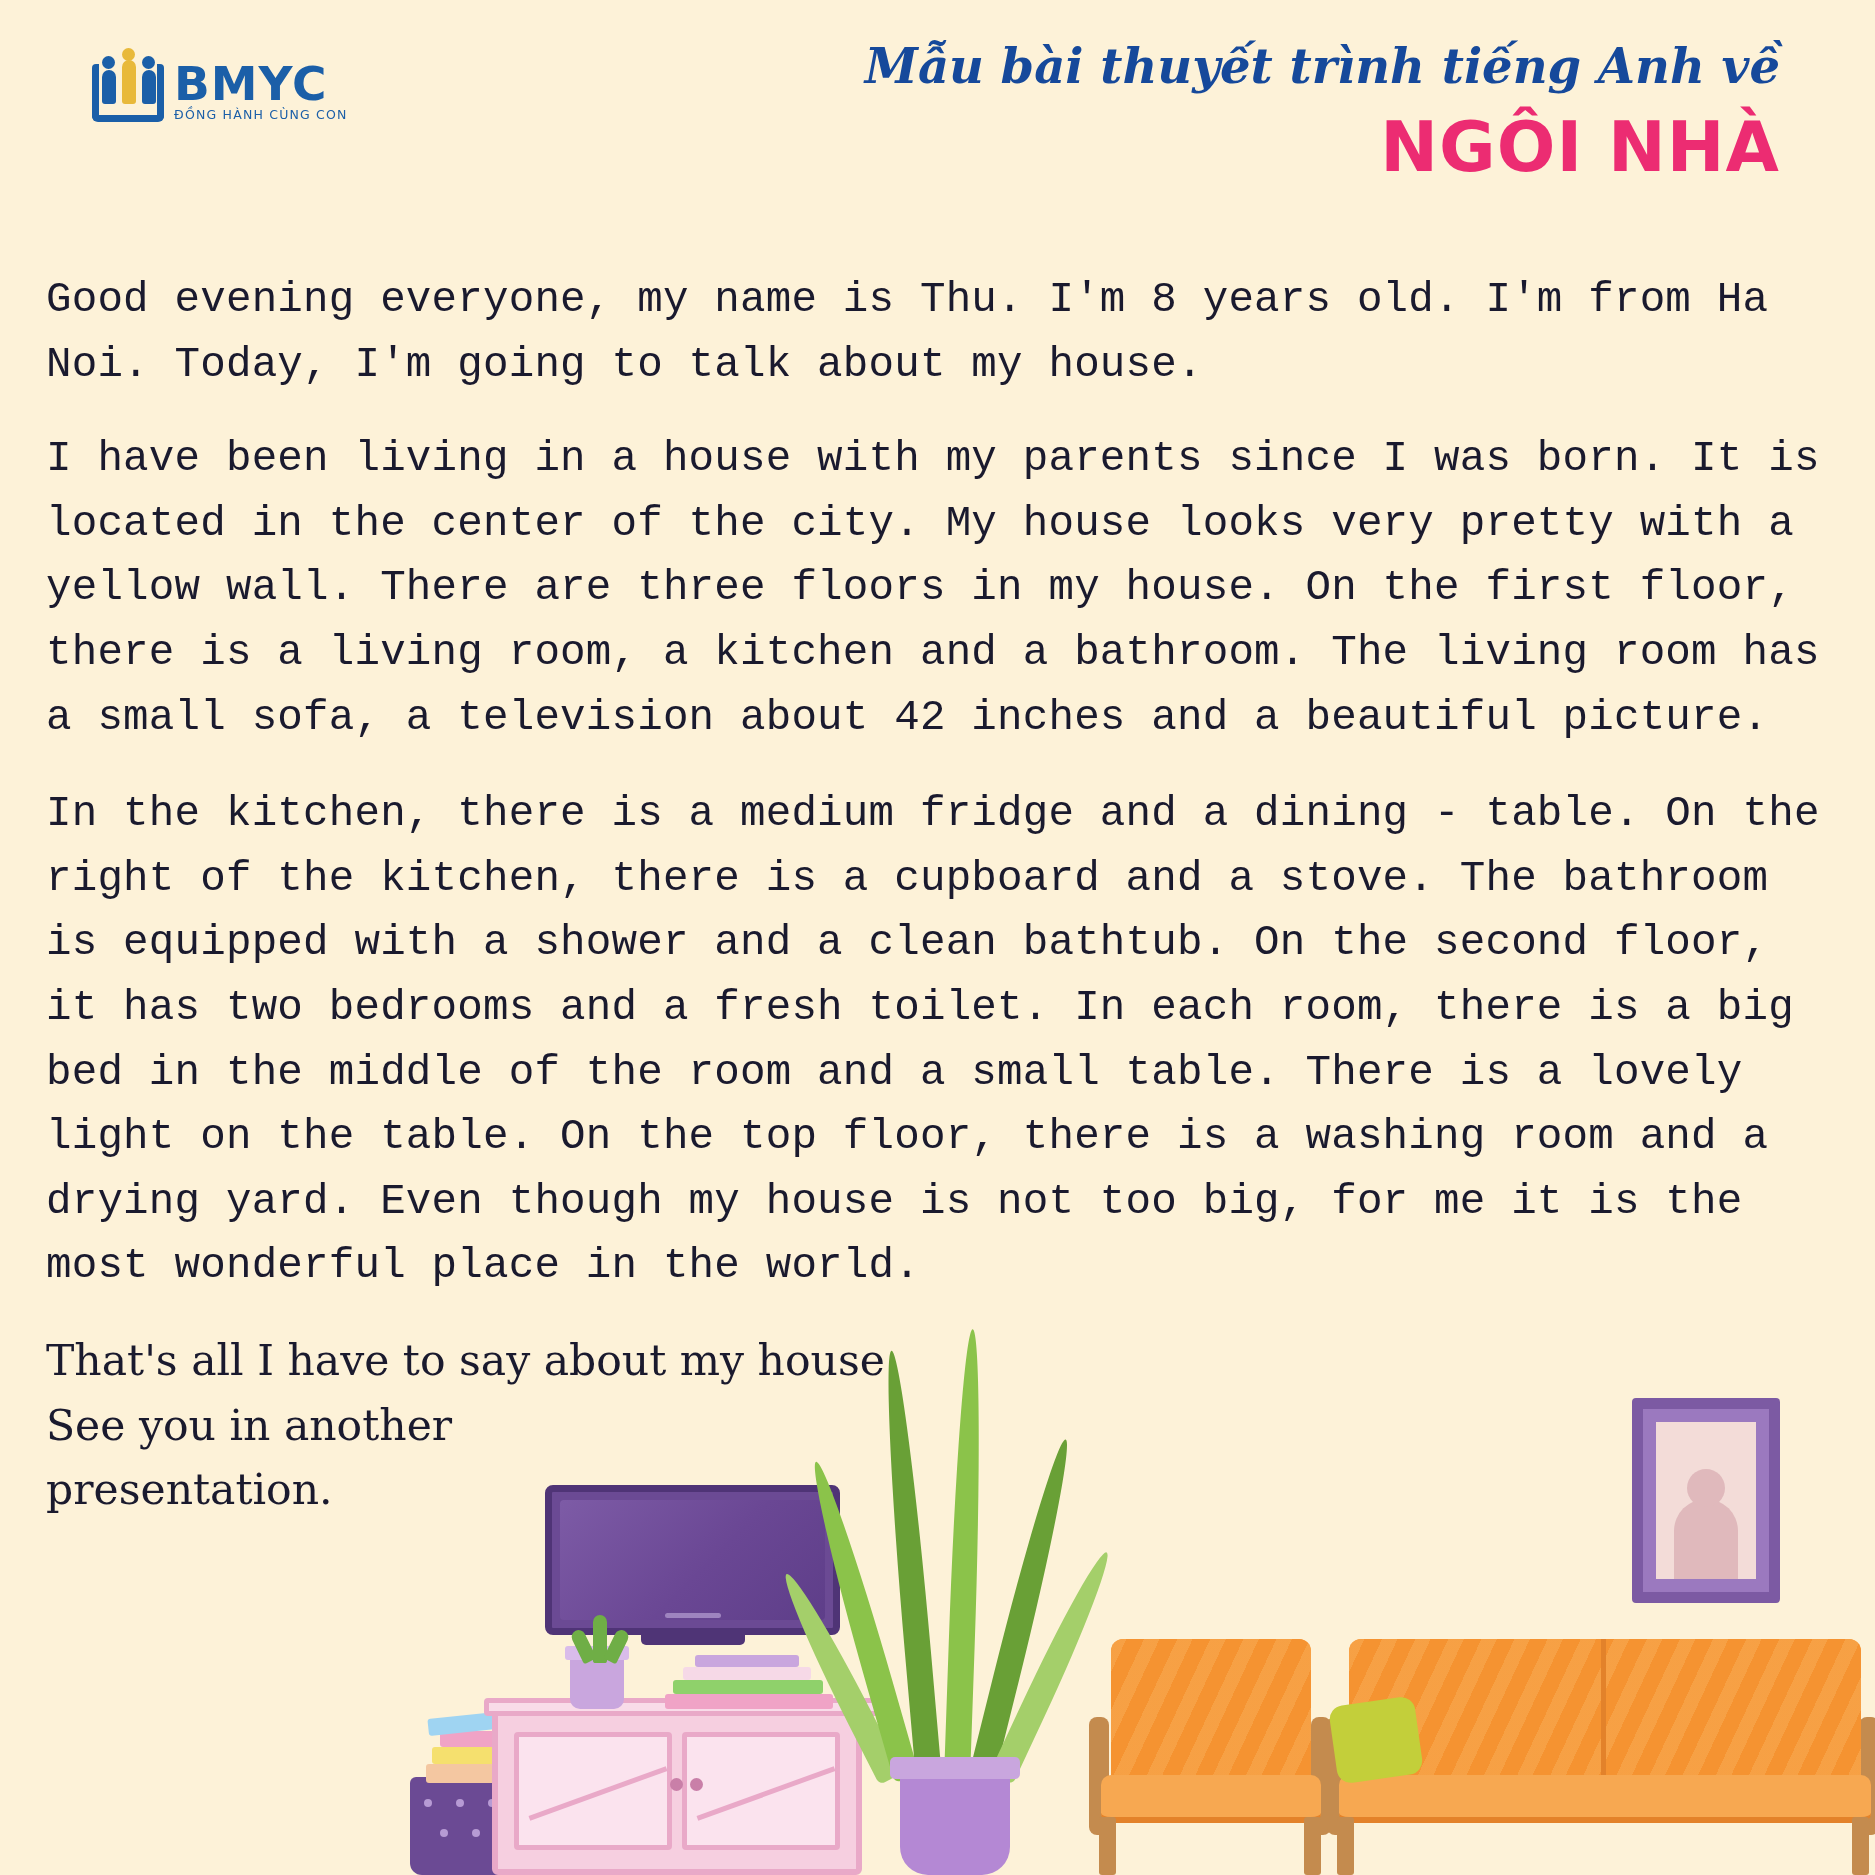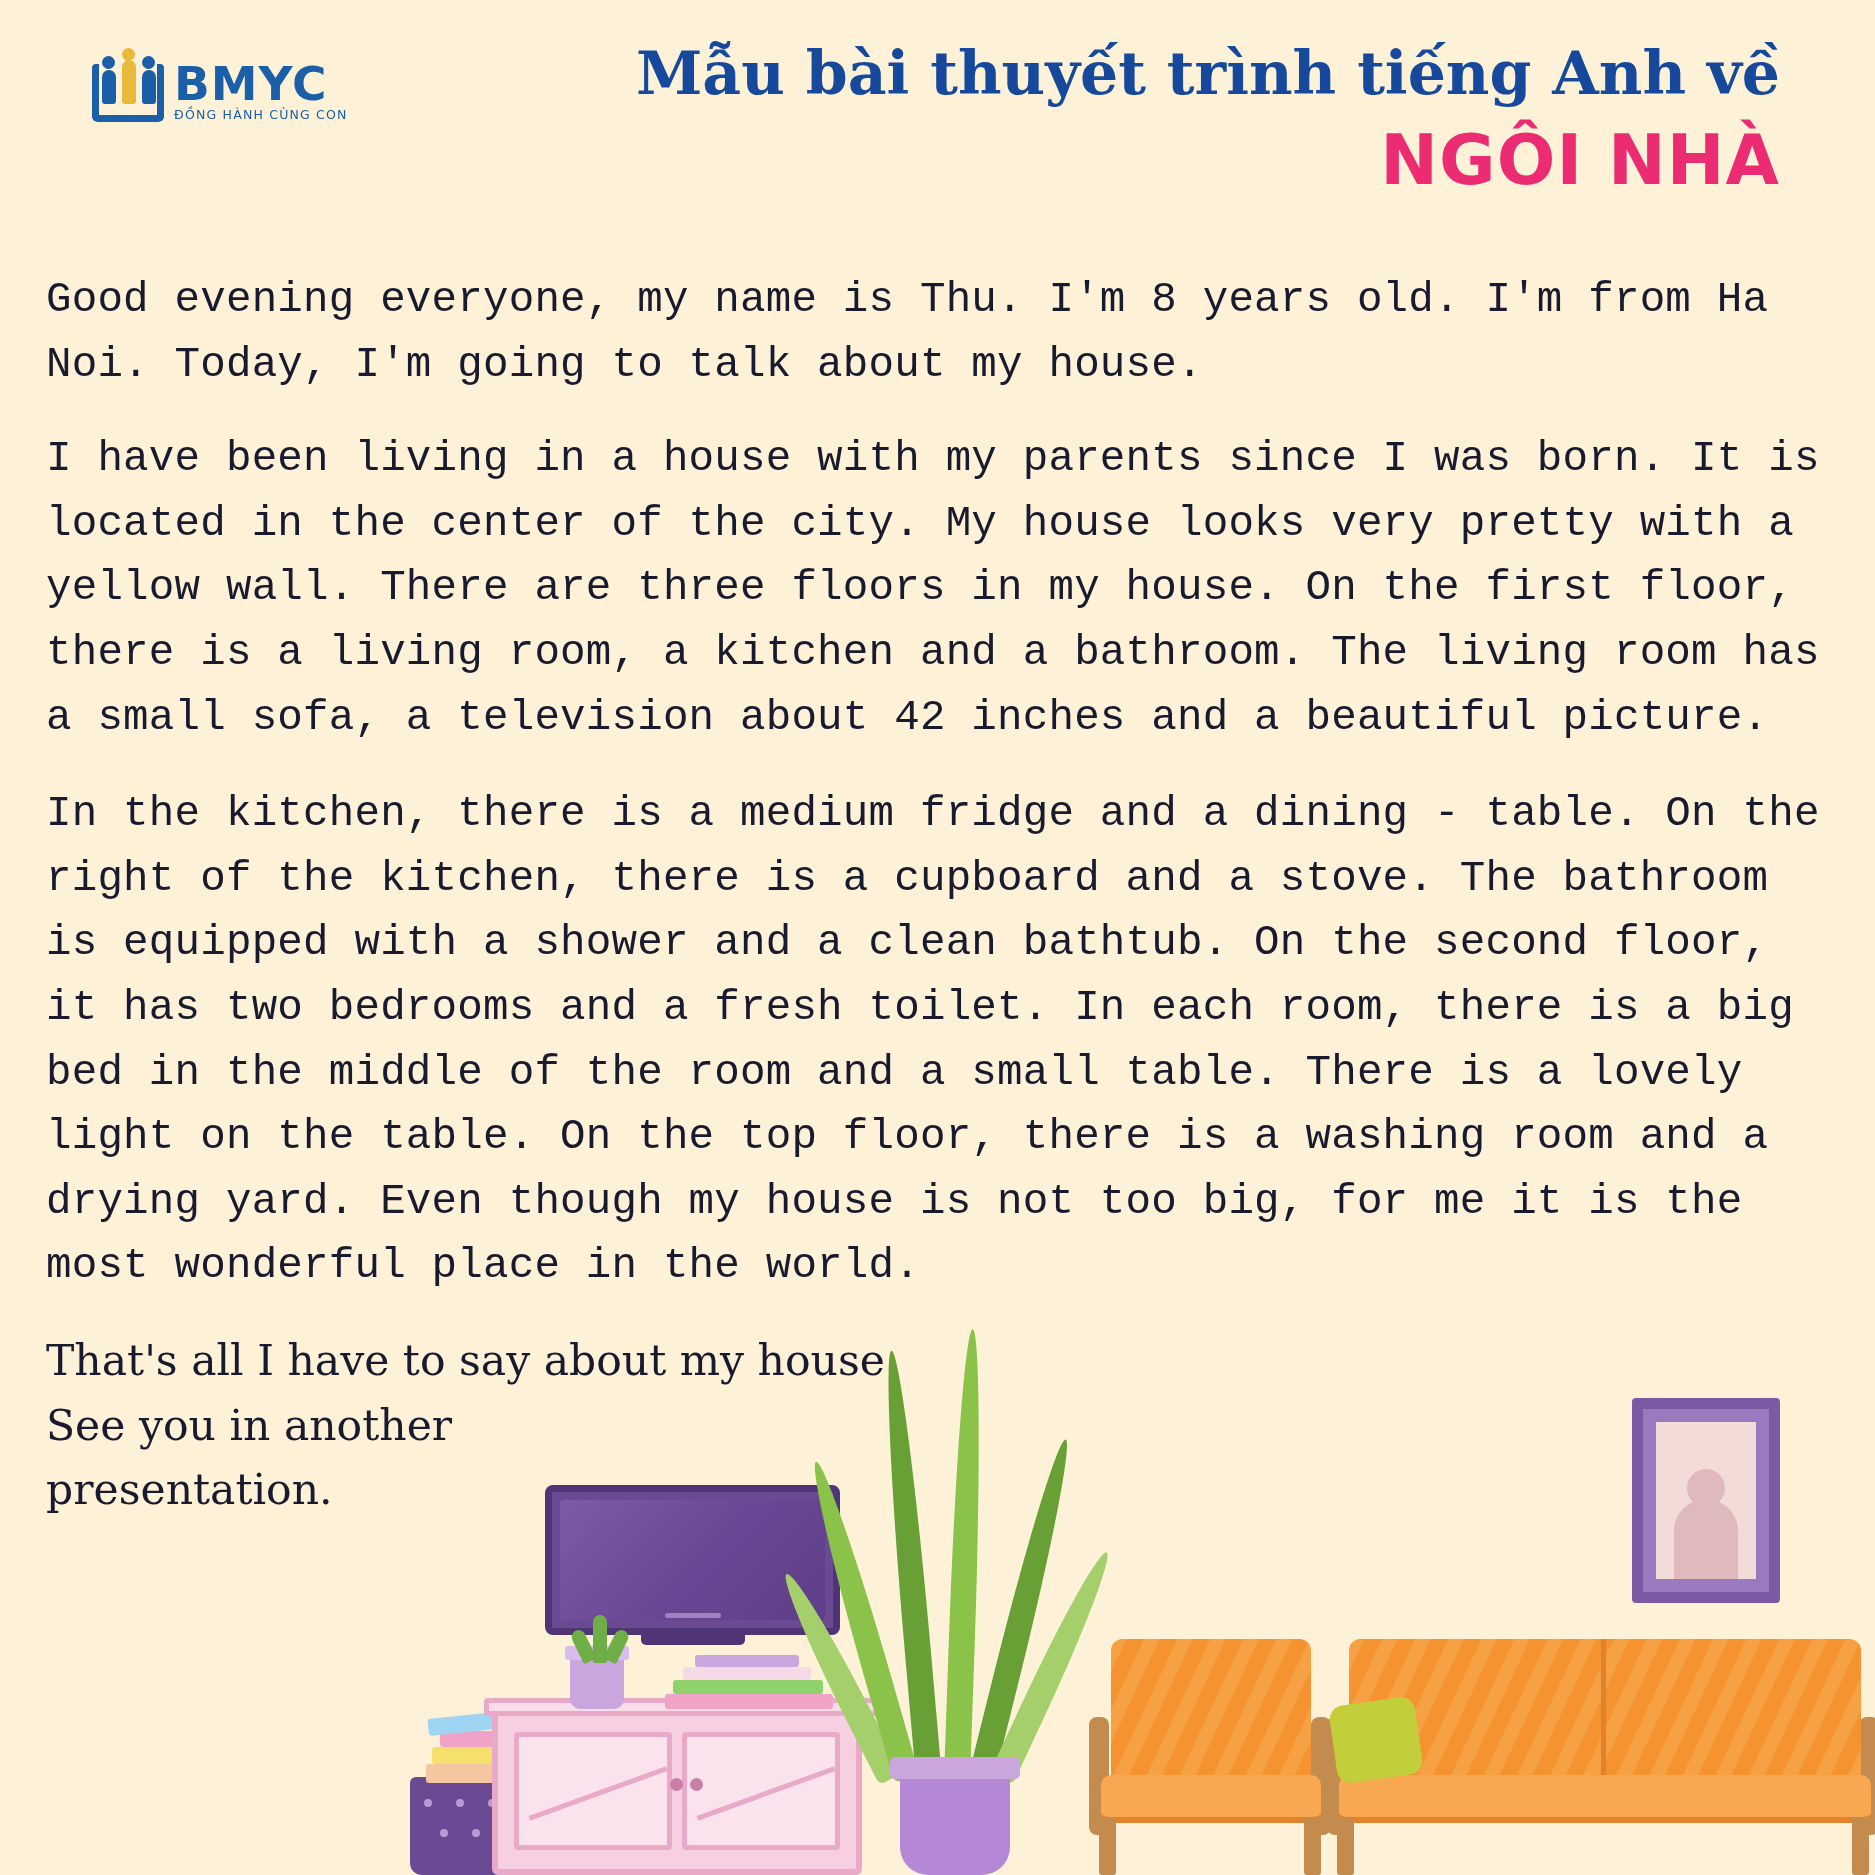--- a/index.html
+++ b/index.html
@@ -90,22 +90,23 @@
   }
 
   .title-block {
     position: absolute;
     right: 95px;
     top: 40px;
     text-align: right;
   }
   .title-line1 {
     font-family: "DejaVu Serif", serif;
+    font-style: italic;
     font-weight: bold;
-    font-size: 60px;
+    font-size: 48px;
     color: #16499B;
     line-height: 1.1;
     white-space: nowrap;
   }
   .title-line2 {
     font-family: "DejaVu Sans", sans-serif;
     font-weight: bold;
     font-size: 69px;
     color: #EC2C72;
     line-height: 1.05;

